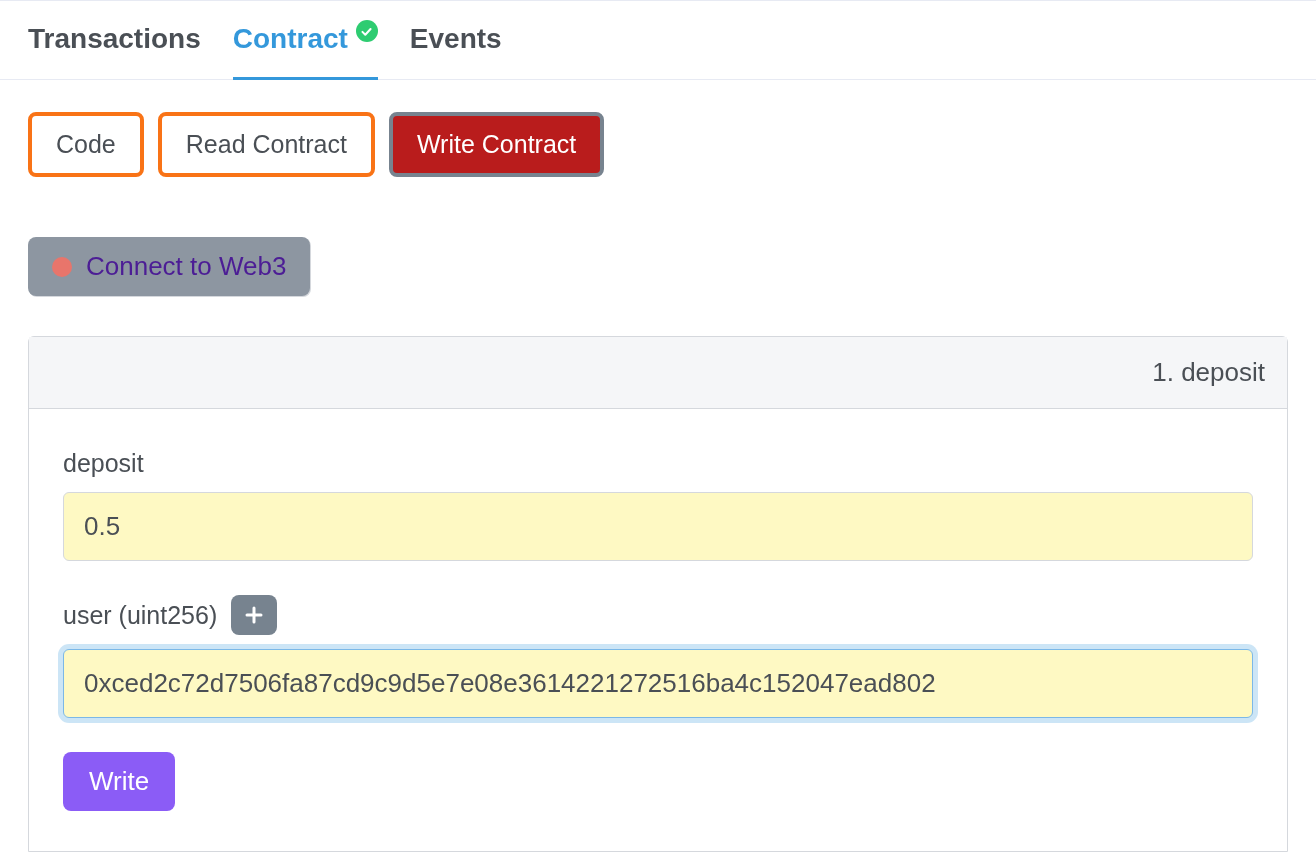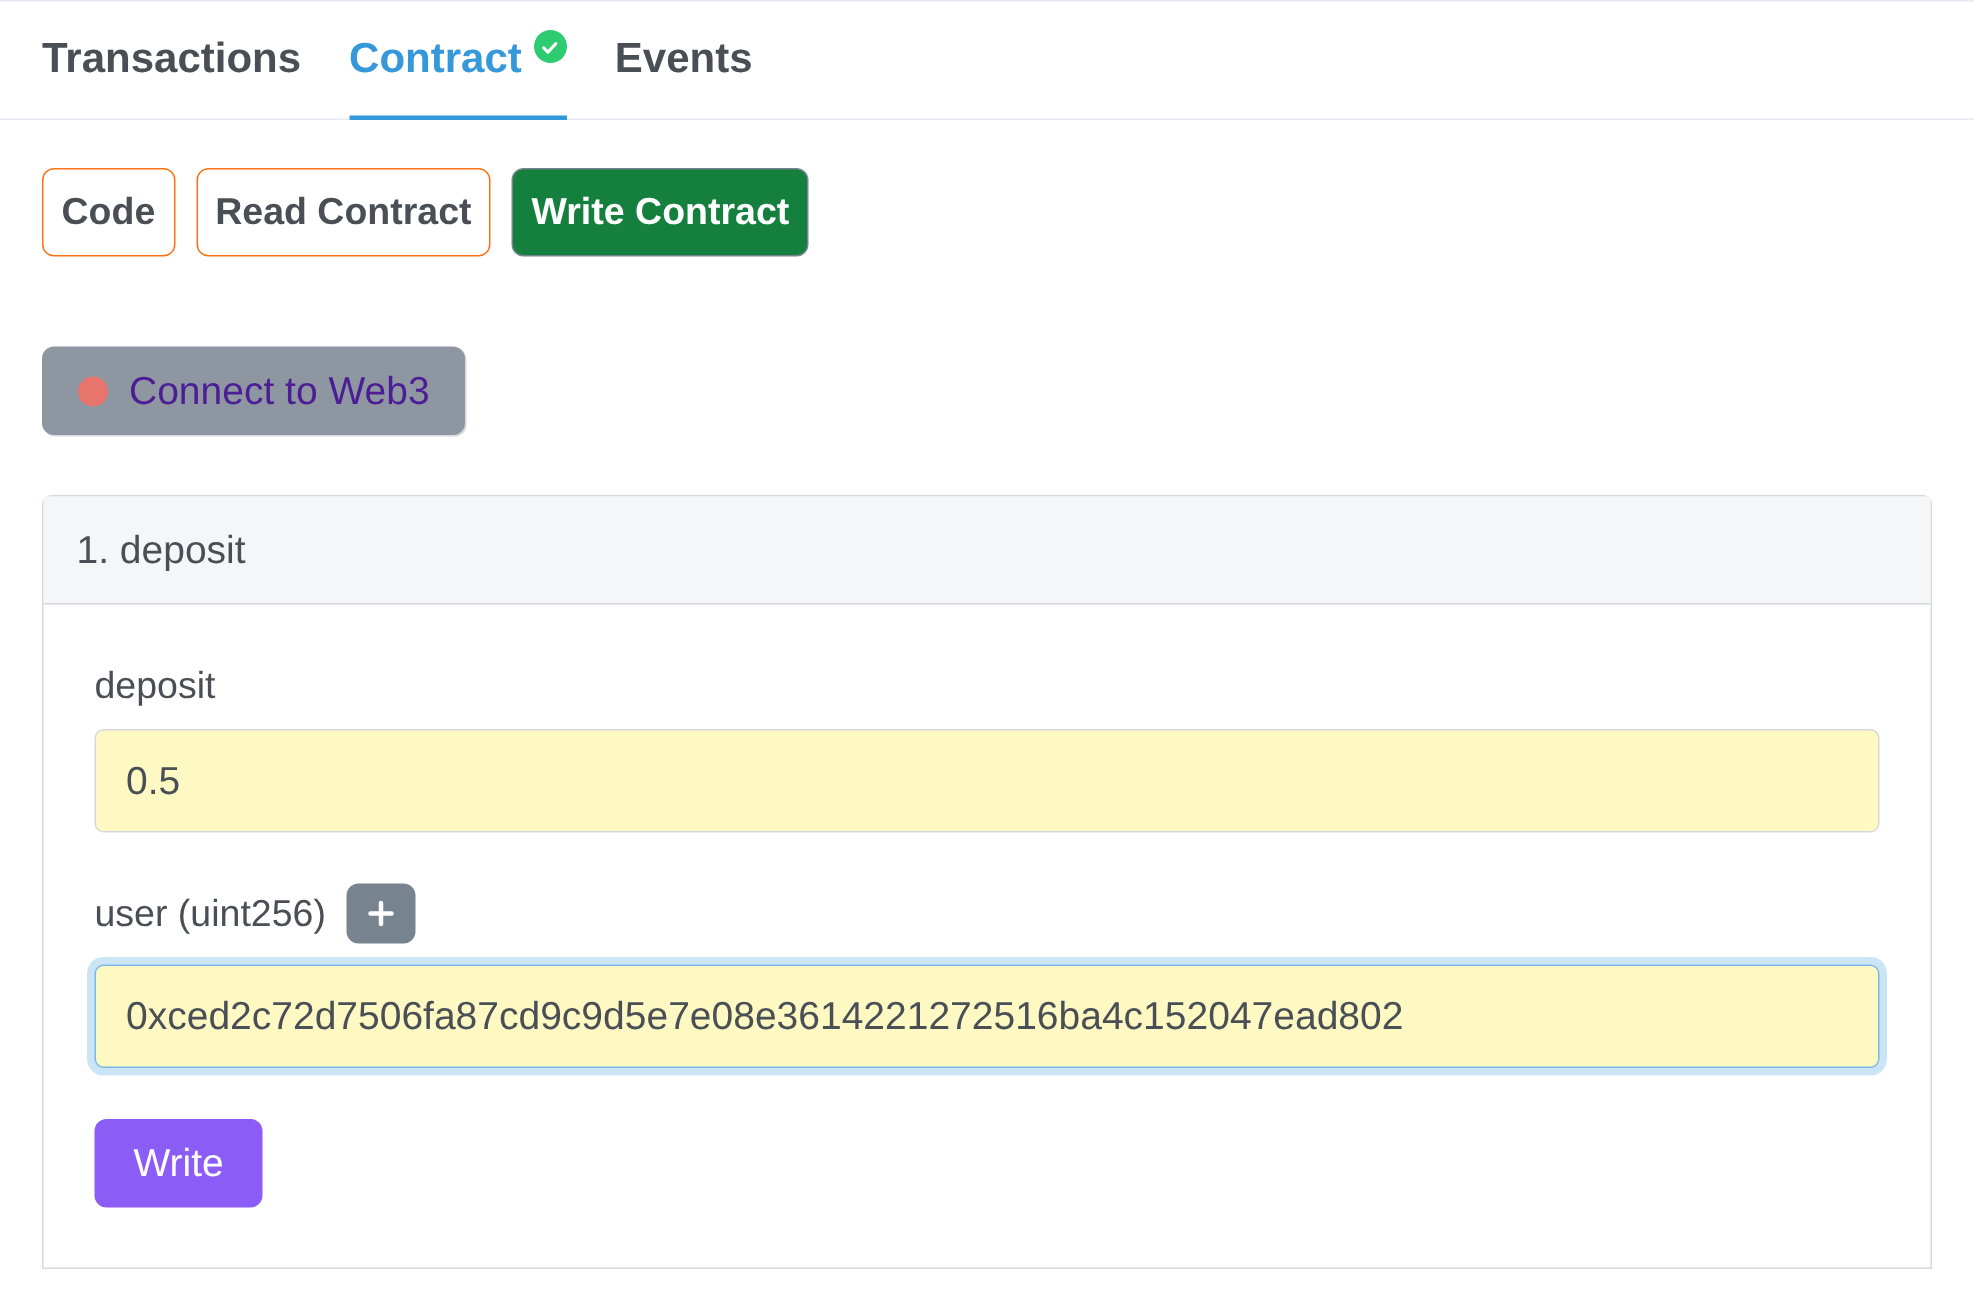--- a/index.html
+++ b/index.html
@@ -47,30 +47,29 @@
     position: relative;
     top: -8px;
   }
   .verified-badge svg { width: 13px; height: 13px; }
 
   .content { padding: 32px 28px 0 28px; }
 
   .subtab-row { display: flex; gap: 14px; }
   .subtab {
     font-size: 25px;
-    padding: 14px 12px;
-    border: 1px solid #f97316;
+    padding: 14px 24px;
+    border: 4px solid #f97316;
     border-radius: 8px;
     background: #fff;
     color: #4a4f55;
     cursor: pointer;
-    font-weight: bold;
   }
   .subtab.active {
-    background: #15803d;
+    background: #b91c1c;
     color: #fff;
     border-color: #77838f;
   }
 
   .connect-row { margin-top: 60px; }
   .connect-btn {
     display: inline-flex;
     align-items: center;
     gap: 14px;
     background: #8d96a1;
@@ -93,20 +92,21 @@
     border: 1px solid #d5d8dd;
     border-radius: 6px 6px 0 0;
     overflow: visible;
   }
   .func-header {
     background: #f5f6f8;
     padding: 20px 22px;
     font-size: 26px;
     color: #4a4f55;
     border-bottom: 1px solid #d5d8dd;
+    text-align: right;
   }
   .func-body { padding: 40px 34px 40px 34px; }
 
   .field-label {
     font-size: 25px;
     color: #4a4f55;
     display: flex;
     align-items: center;
     gap: 14px;
     margin-bottom: 14px;

